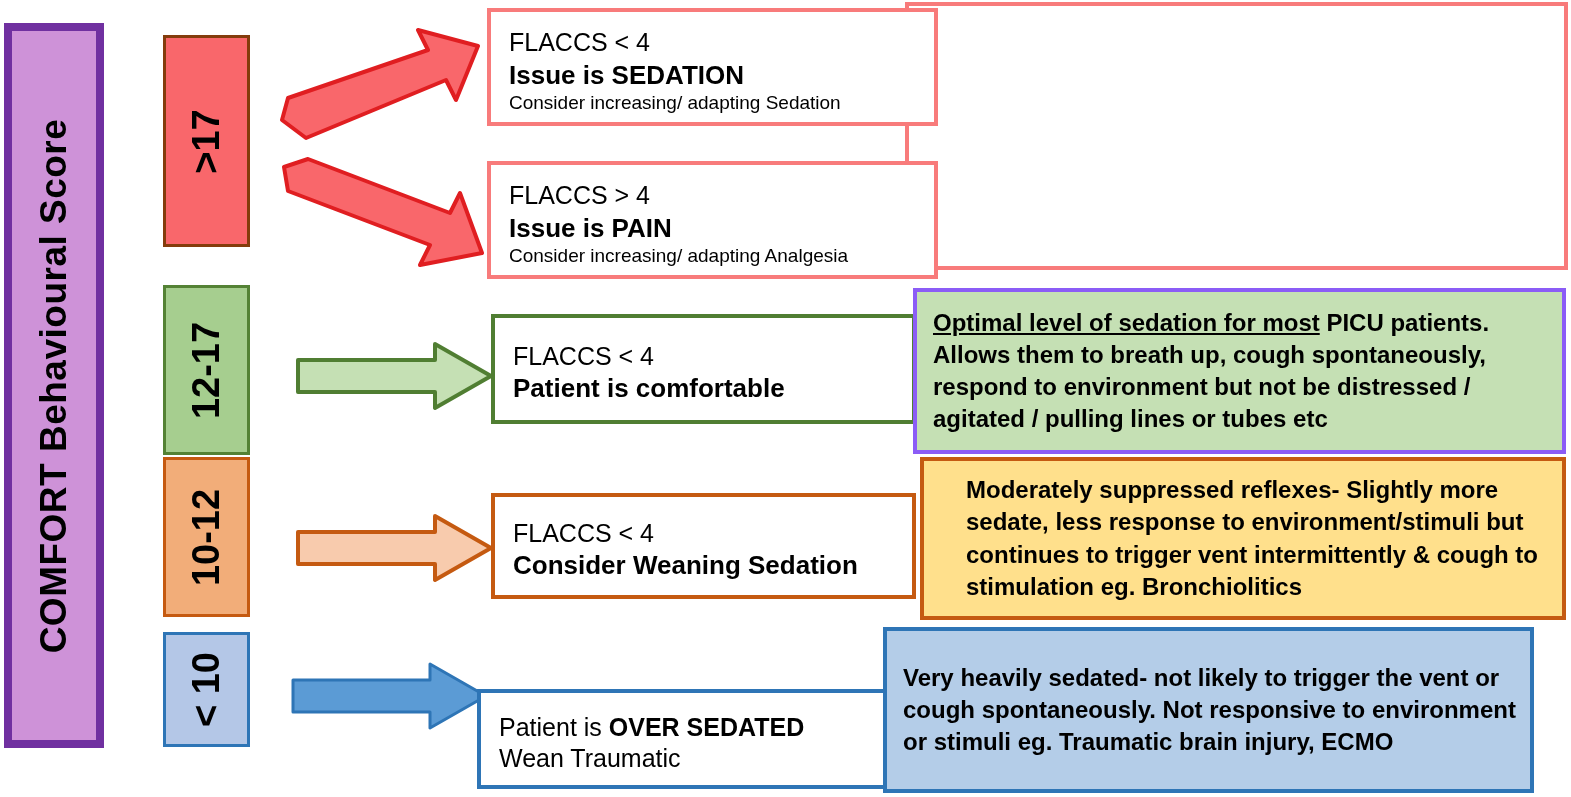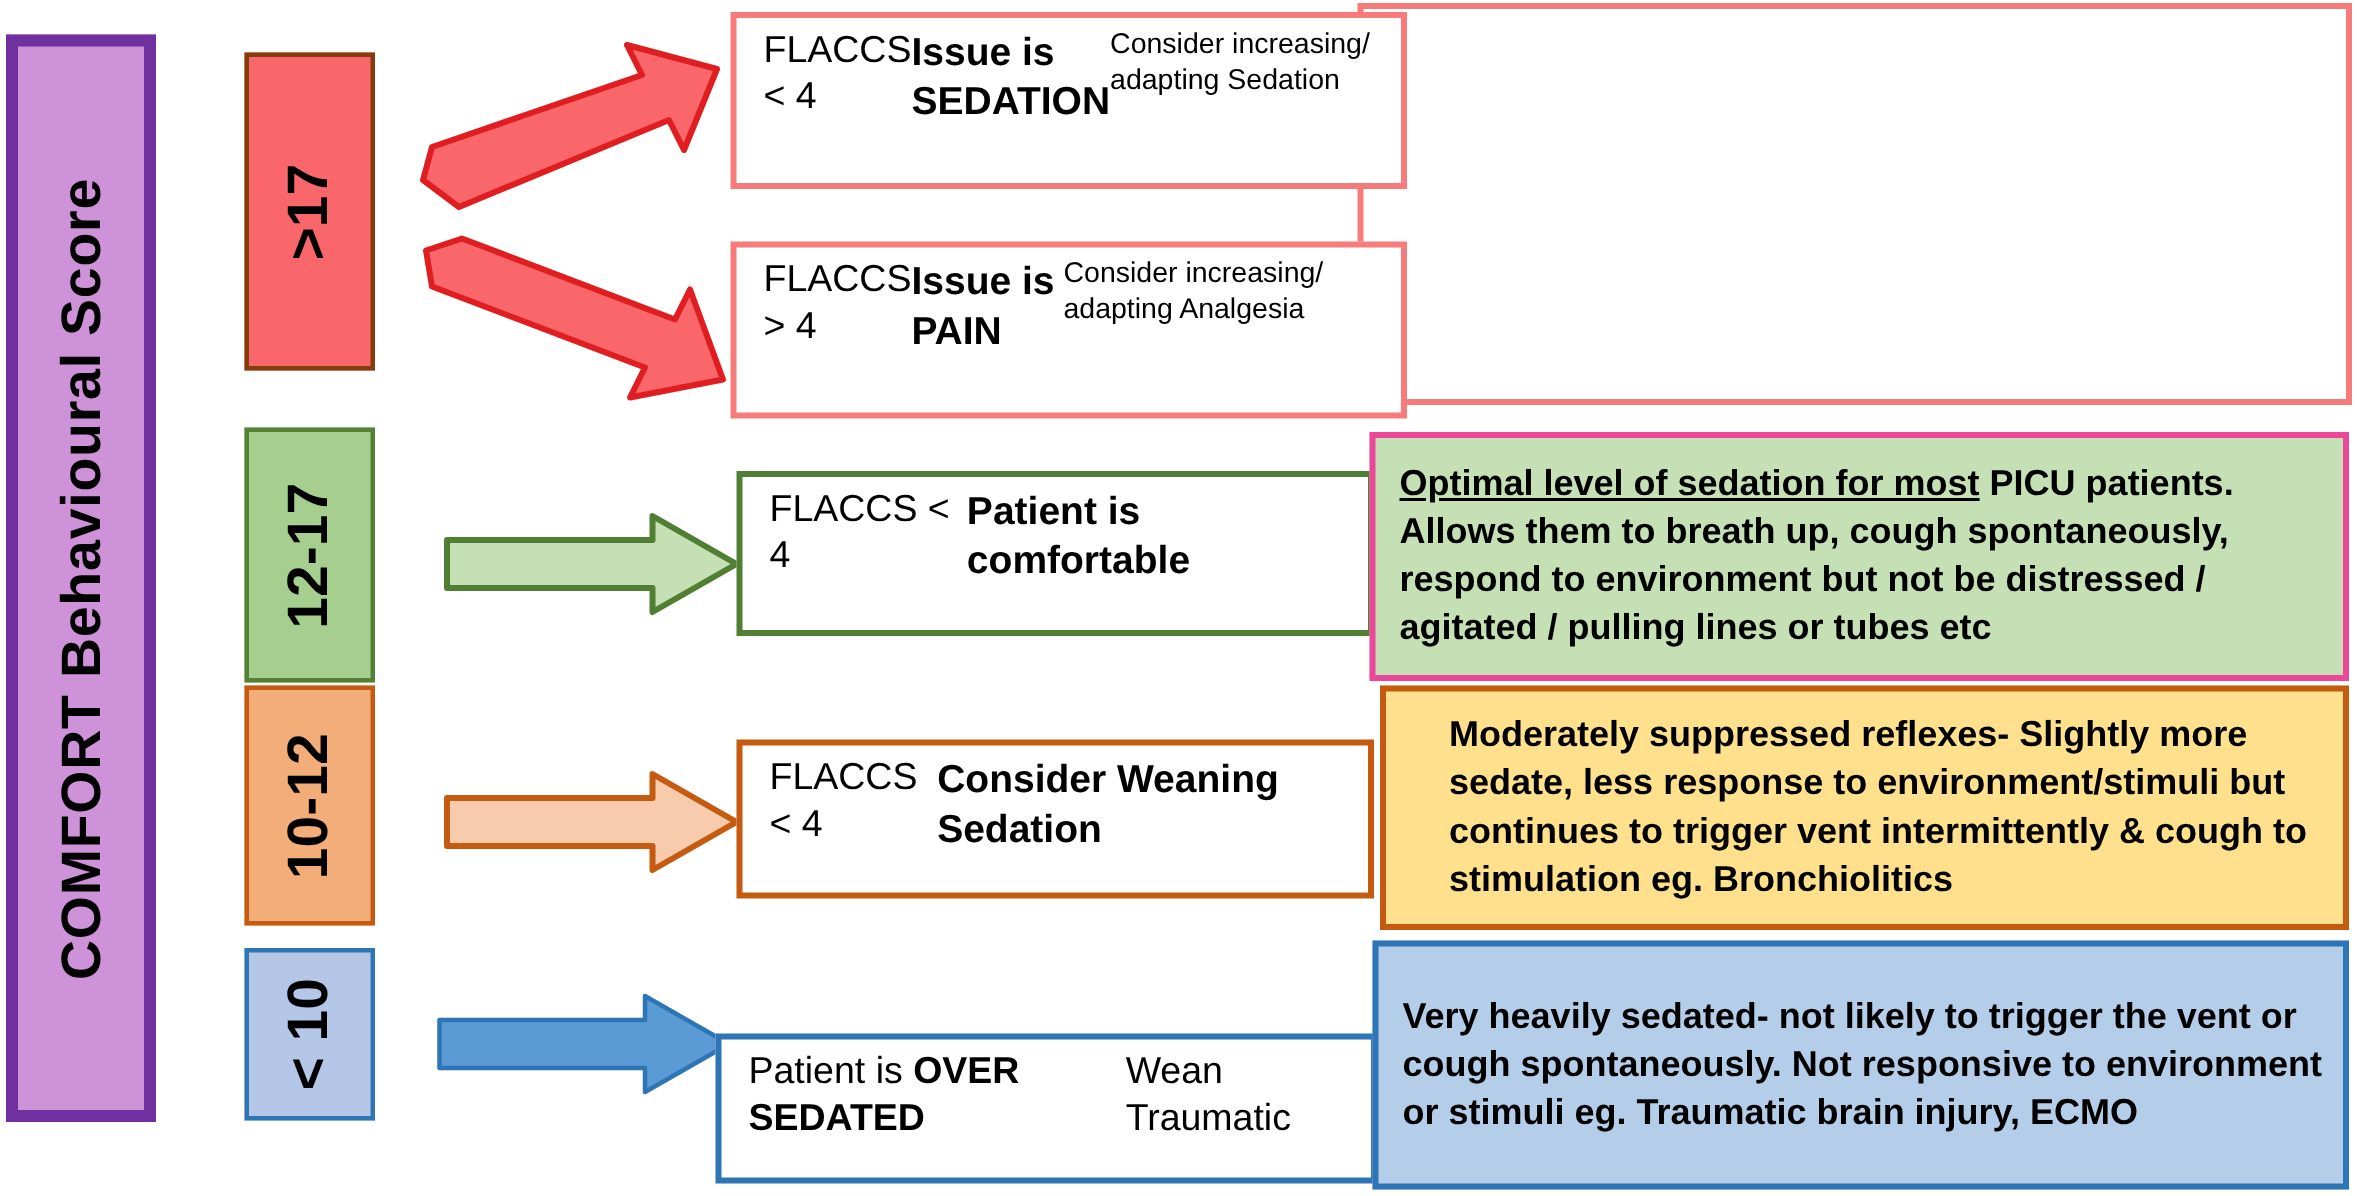--- a/index.html
+++ b/index.html
@@ -70,23 +70,23 @@
                   background: #B4C7E7; border: 3px solid #2E75B6; }
 
   
   .arrow { position: absolute; }
 
   
   .outcome-box {
     position: absolute;
     box-sizing: border-box;
     background: #FFFFFF;
-    padding: 6px 14px 8px 18px;
-    display: flex;
-    flex-direction: row;
+    padding: 16px 14px 8px 18px;
+    display: flex;
+    flex-direction: column;
     justify-content: center;
   }
   .ob-line1 { font-size: 25px; color: #000; line-height: 1.25; }
   .ob-line2 { font-size: 26px; color: #000; font-weight: bold; line-height: 1.25; }
   .ob-line3 { font-size: 19px; color: #000000; line-height: 1.25; }
 
   .out-red-1 { left: 487px; top: 8px;   width: 451px; height: 118px; border: 4px solid #F87B7B; }
   .out-red-2 { left: 487px; top: 161px; width: 451px; height: 118px; border: 4px solid #F87B7B; }
   .out-green { left: 491px; top: 314px; width: 425px; height: 110px; border: 4px solid #507E32; }
   .out-orange{ left: 491px; top: 493px; width: 425px; height: 106px; border: 4px solid #C55A11; }
@@ -118,32 +118,32 @@
   .desc-outer-red {
     position: absolute;
     left: 905px; top: 2px; width: 663px; height: 268px;
     border: 4px solid #F87B7B;
     box-sizing: border-box;
     background: transparent;
   }
 
   .desc-green {
     left: 913px; top: 288px; width: 653px; height: 166px;
-    background: #C5E0B4; border: 4px solid #ec4899;
+    background: #C5E0B4; border: 4px solid #8b5cf6;
   }
   .desc-green .desc-text { font-size: 24px; font-weight: bold; line-height: 1.34; }
 
   .desc-orange {
     left: 920px; top: 457px; width: 646px; height: 163px;
     background: #FFE08C; border: 4px solid #C55A11;
   }
   .desc-orange .desc-text { font-size: 24px; font-weight: bold; line-height: 1.34; margin-left: 26px; }
 
   .desc-blue {
-    left: 915px; top: 627px; width: 651px; height: 166px;
+    left: 883px; top: 627px; width: 651px; height: 166px;
     background: #B4CDE8; border: 4px solid #2E75B6;
   }
   .desc-blue .desc-text { font-size: 24px; font-weight: bold; line-height: 1.34; }
 </style>
 </head>
 <body>
 
 <div class="canvas">
 
   <div class="side-title">

